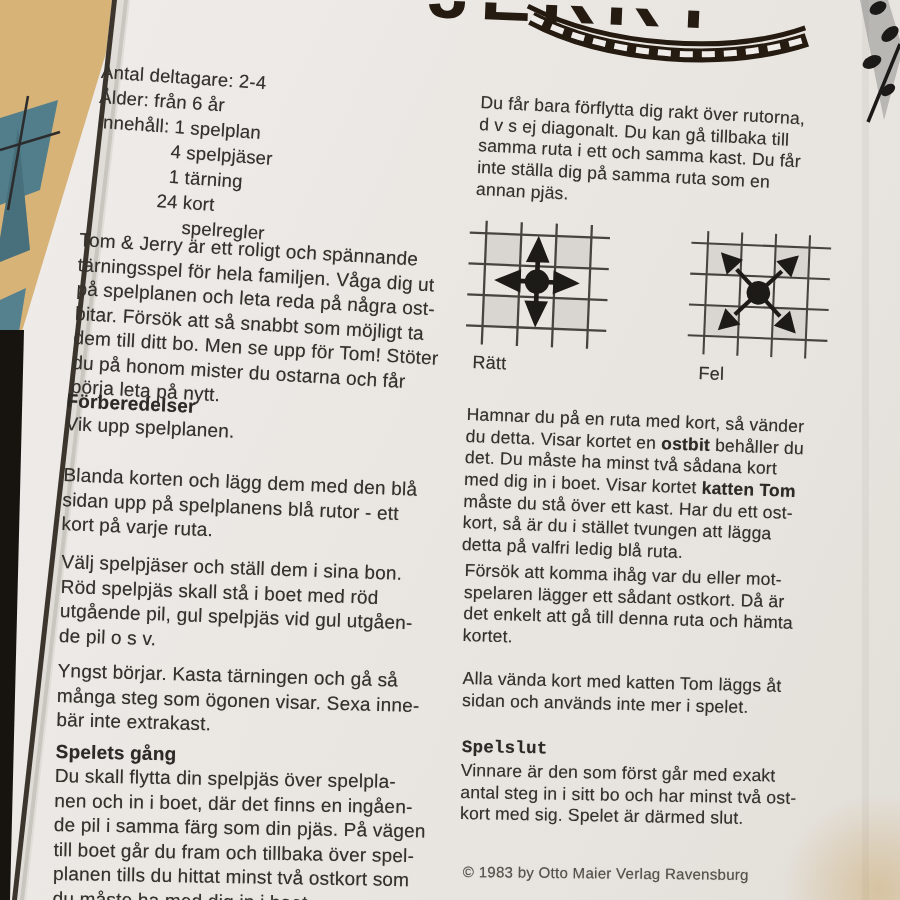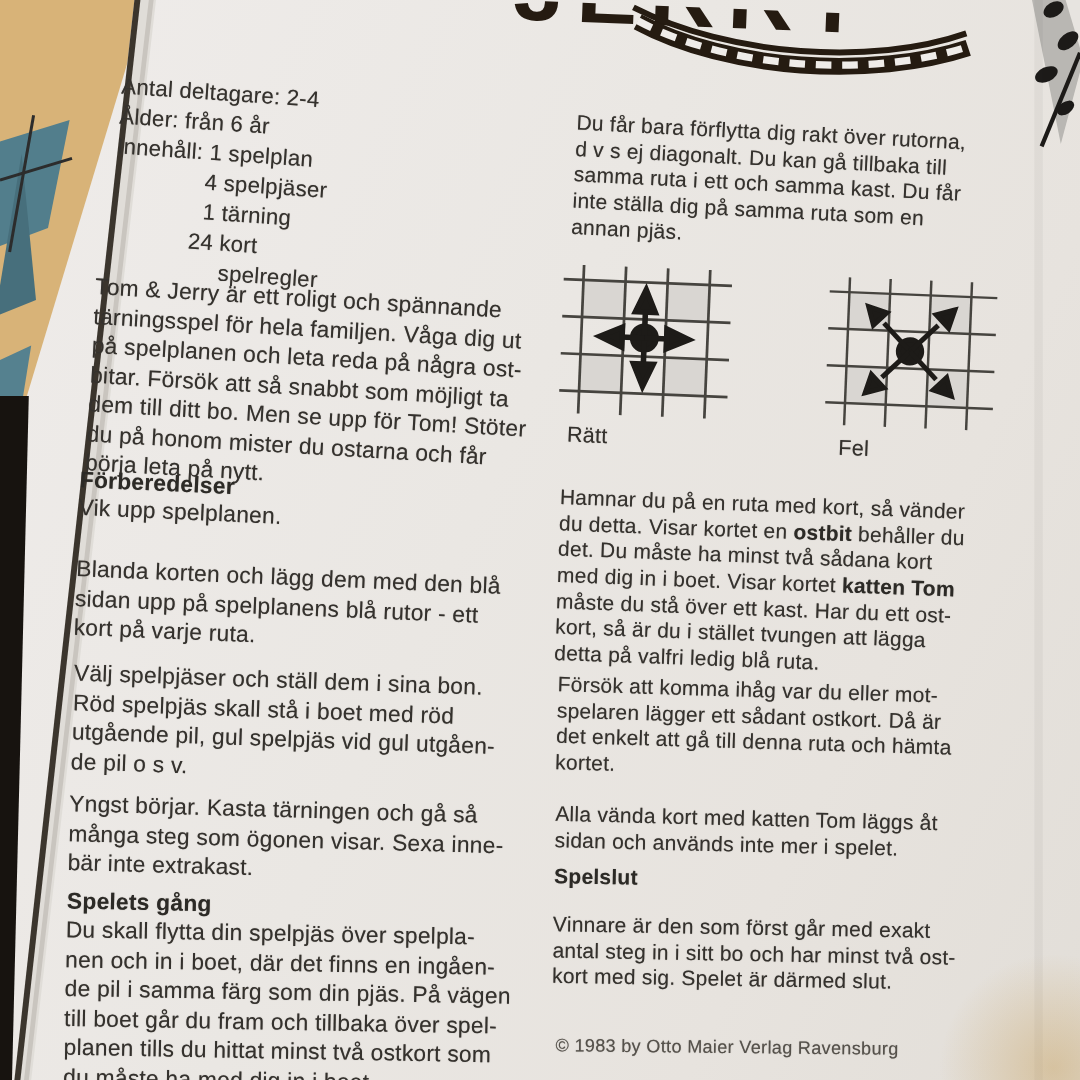--- a/index.html
+++ b/index.html
@@ -210,21 +210,21 @@
 detta på valfri ledig blå ruta.</span></div>
 
   <div class="blk rcol" style="left:465px;top:560px;transform:rotate(1.7deg);">Försök att komma ihåg var du eller mot-
 spelaren lägger ett sådant ostkort. Då är
 det enkelt att gå till denna ruta och hämta
 kortet.</div>
 
   <div class="blk rcol" style="left:463px;top:668px;transform:rotate(1.4deg);">Alla vända kort med katten Tom läggs åt
 sidan och används inte mer i spelet.</div>
 
-  <div class="blk rcol hd" style="left:462px;top:720px;transform:rotate(1deg);">Spelslut</div>
+  <div class="blk rcol hd" style="left:462px;top:737px;transform:rotate(1deg);font-family:Liberation Mono, monospace;">Spelslut</div>
 
   <div class="blk rcol" style="left:461px;top:760px;transform:rotate(1deg);">Vinnare är den som först går med exakt
 antal steg in i sitt bo och har minst två ost-
 kort med sig. Spelet är därmed slut.</div>
 
   <div class="blk copyright" style="left:463px;top:862px;transform:rotate(0.6deg);">© 1983 by Otto Maier Verlag Ravensburg</div>
 
 </div>
 
 </body></html>

